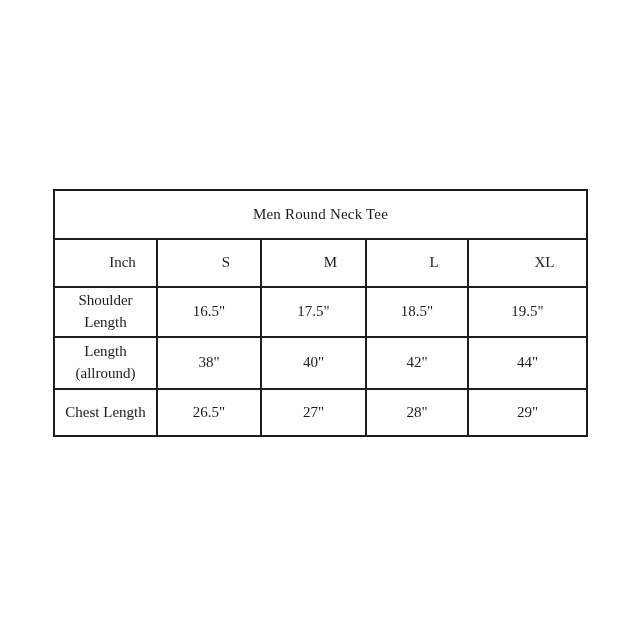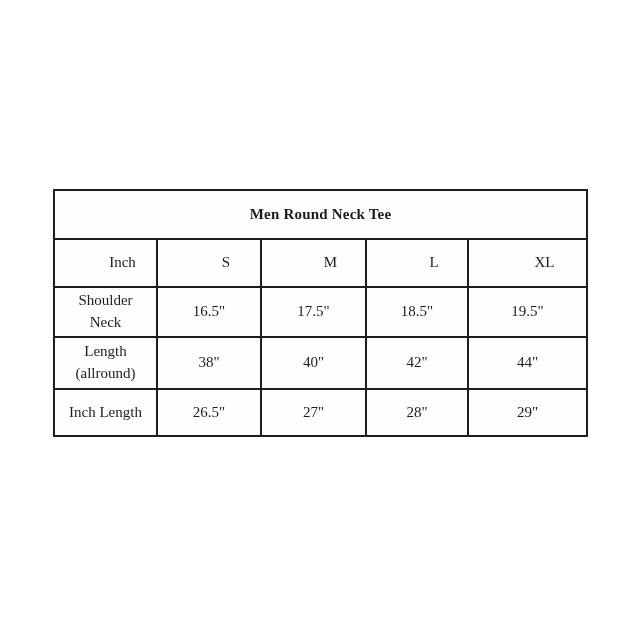--- a/index.html
+++ b/index.html
@@ -33,21 +33,21 @@
     border: 2px solid #1d1d1d;
     text-align: center;
     vertical-align: middle;
     color: #1c1c1c;
     font-size: 15px;
     line-height: 1.45;
     padding: 2px 6px;
     overflow: hidden;
   }
   td.title-cell {
-    font-weight: bold;
+    font-weight: normal;
     font-size: 19px;
     height: 43px;
     letter-spacing: 0.2px;
   }
   tr.header-row td { height: 42px; padding-left: 40px; }
   tr.row-shoulder td { height: 44px; }
   tr.row-chest td { height: 46px; }
   tr.row-body td { height: 41px; }
   col.c-label { width: 103px; }
   col.c-s { width: 104px; }
@@ -73,35 +73,35 @@
           <td class="title-cell" colspan="5">Men Round Neck Tee</td>
         </tr>
         <tr class="header-row">
           <td>Inch</td>
           <td>S</td>
           <td>M</td>
           <td>L</td>
           <td>XL</td>
         </tr>
         <tr class="row-shoulder">
-          <td>Shoulder Neck</td>
+          <td>Shoulder Length</td>
           <td>16.5"</td>
           <td>17.5"</td>
           <td>18.5"</td>
           <td>19.5"</td>
         </tr>
         <tr class="row-chest">
           <td>Length (allround)</td>
           <td>38"</td>
           <td>40"</td>
           <td>42"</td>
           <td>44"</td>
         </tr>
         <tr class="row-body">
-          <td>Inch Length</td>
+          <td>Chest Length</td>
           <td>26.5"</td>
           <td>27"</td>
           <td>28"</td>
           <td>29"</td>
         </tr>
       </tbody>
     </table>
   </div>
 </div>
 

